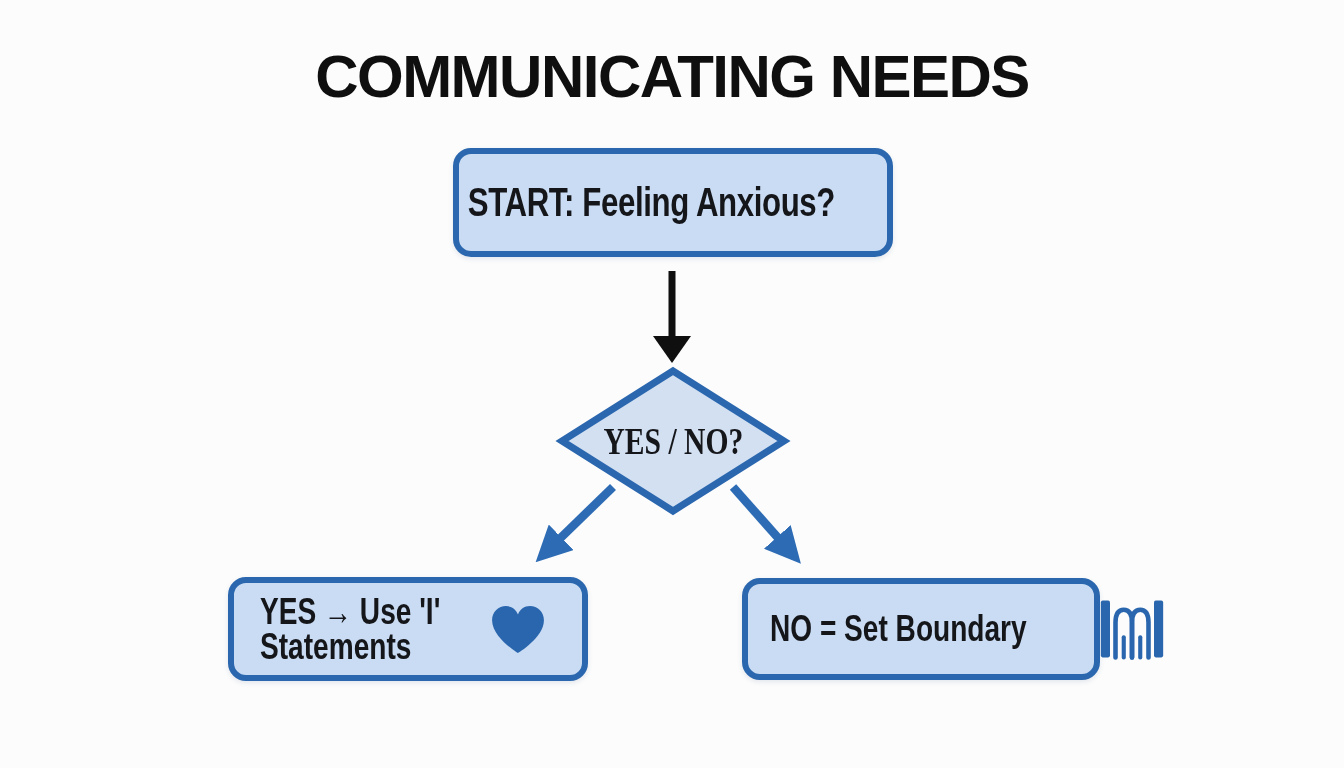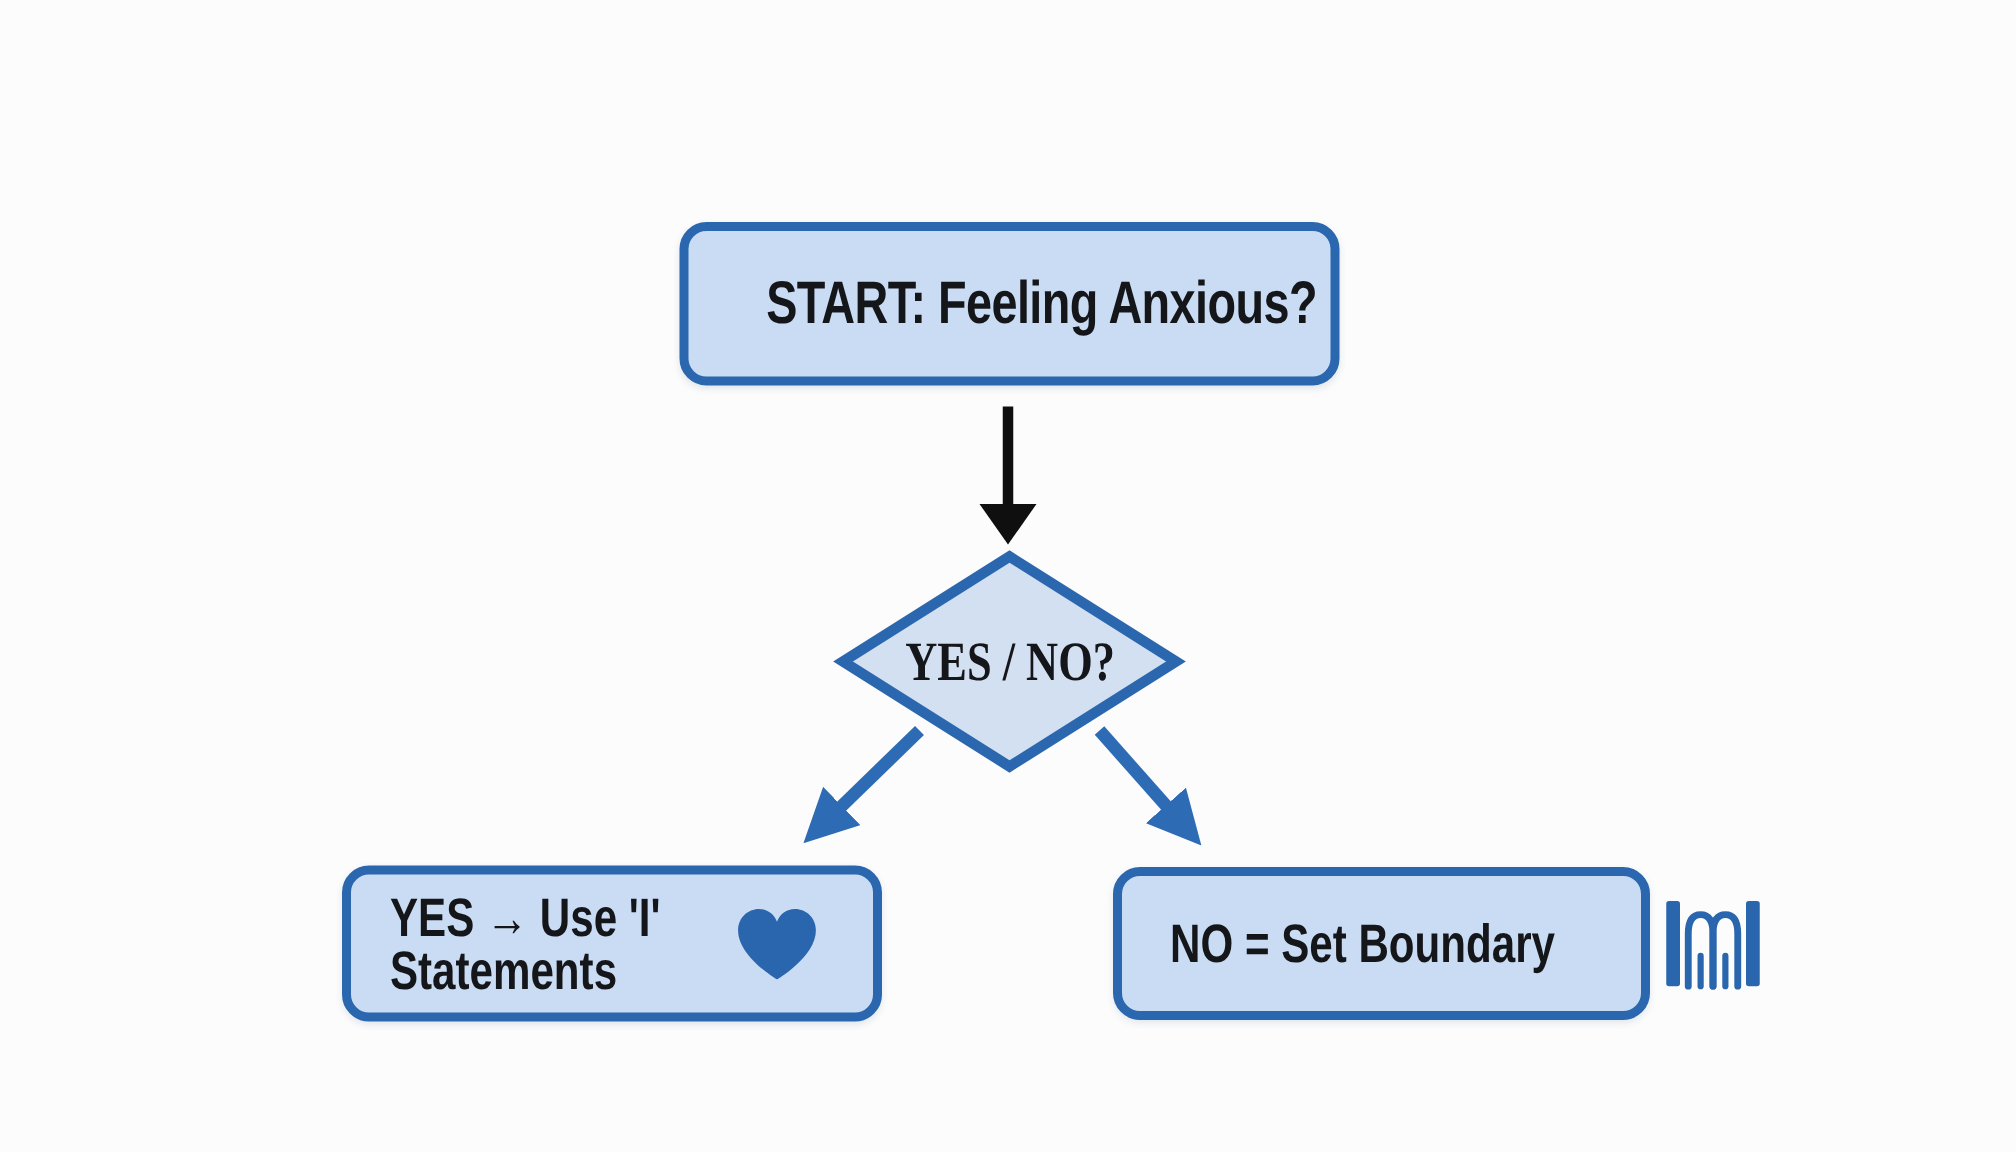--- a/index.html
+++ b/index.html
@@ -38,21 +38,21 @@
     background: var(--node-fill, #c9dcf3);
     border: 6px solid var(--node-border, #2b67ae);
     border-radius: 18px;
     display: flex;
     align-items: center;
     box-shadow: 0 2px 5px rgba(40, 70, 120, 0.12);
   }
   .node-start {
     left: 453px; top: 148px;
     width: 440px; height: 109px;
-    justify-content: flex-start;
+    justify-content: flex-end;
   }
   .node-start .node-label {
     font-size: 40px;
     font-weight: 700;
     letter-spacing: -0.5px;
     transform: scaleX(0.78);
     transform-origin: center center;
     white-space: nowrap;
   }
   .decision-label {
@@ -81,38 +81,39 @@
     font-size: 36px;
     line-height: 35px;
     font-weight: 700;
     transform: scaleX(0.78);
     transform-origin: left center;
     white-space: nowrap;
   }
   .node-no {
     left: 742px; top: 578px;
     width: 358px; height: 102px;
-    padding: 0 8px 0 32px;
+    padding: 0 8px 0 22px;
     justify-content: space-between;
     text-align: right;
   }
   .node-no .node-label {
     font-size: 36px;
     font-weight: 700;
     transform: scaleX(0.78);
     transform-origin: left center;
     white-space: nowrap;
   }
   .node-icon { flex: 0 0 auto; display: block; }
 </style>
 </head>
 <body>
 
 <div class="canvas">
 
+  <div class="page-title">COMMUNICATING NEEDS</div>
 
   <svg class="connectors" viewBox="0 0 1344 768" xmlns="http://www.w3.org/2000/svg">
     <defs>
       <marker id="blueHead" viewBox="0 0 10 10" refX="7.5" refY="5" markerWidth="4.2" markerHeight="4.2" orient="auto-start-reverse">
         <path d="M0,0 L10,5 L0,10 Z" fill="#2d6cb5"></path>
       </marker>
     </defs>
 
     <g>
       <line x1="672" y1="271" x2="672" y2="338" stroke-width="7" stroke="#0f0f0f"></line>

